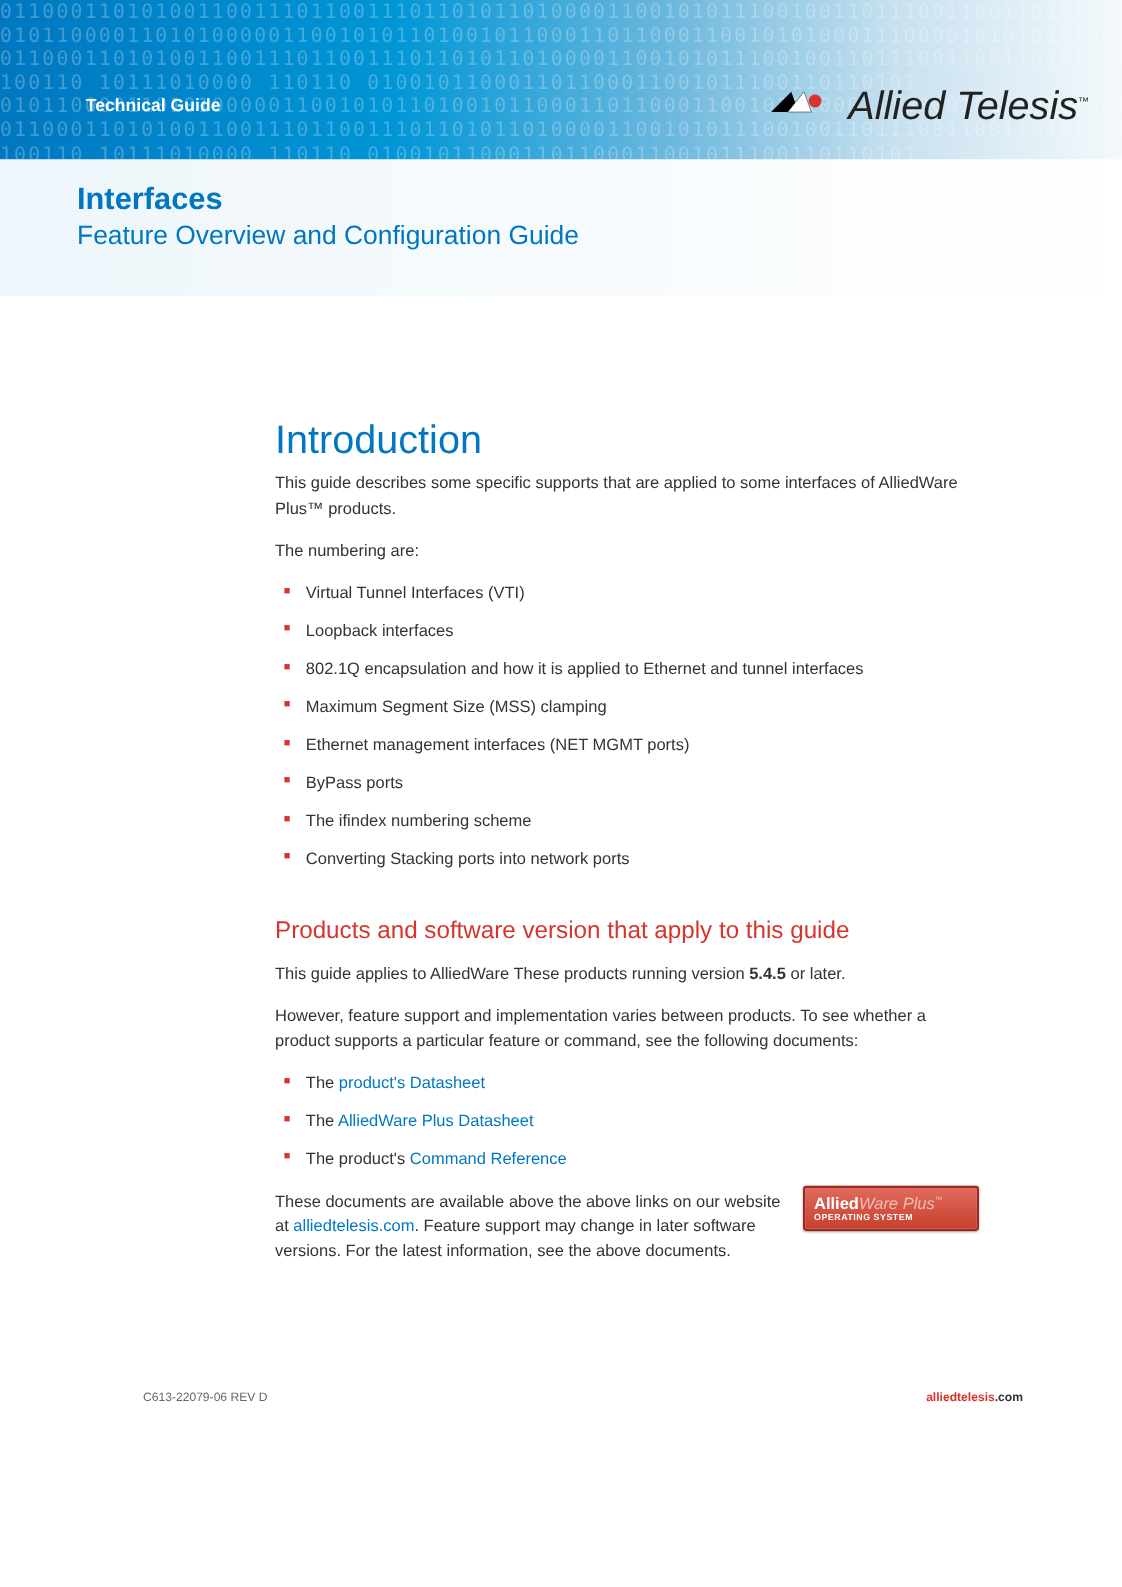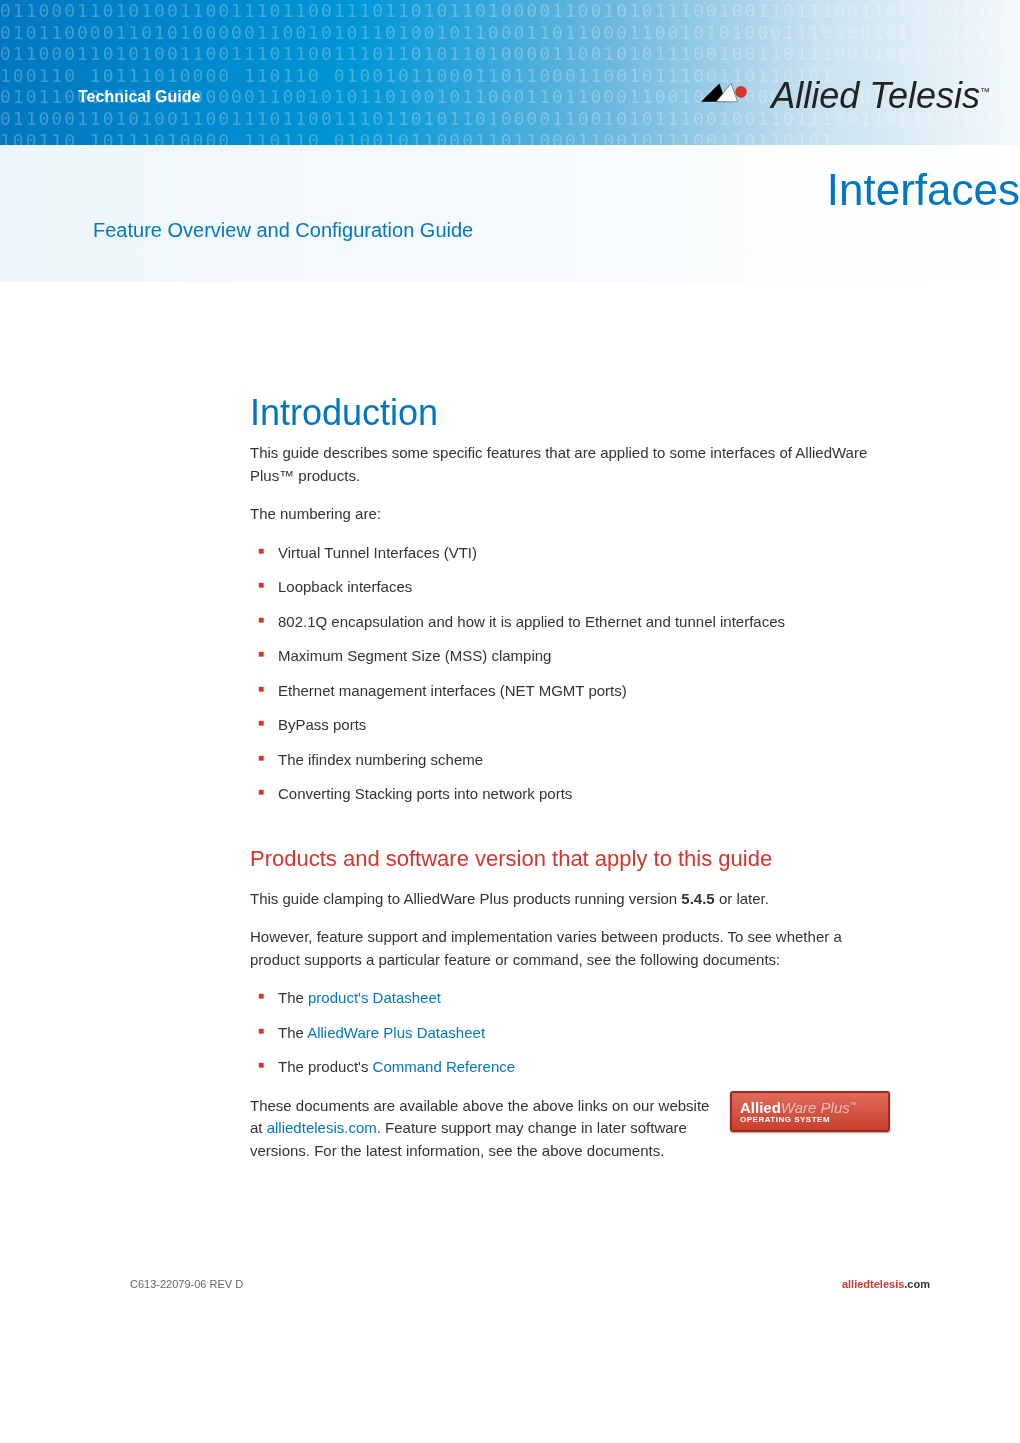--- a/index.html
+++ b/index.html
@@ -69,29 +69,27 @@
     width: 50px;
     height: 28px;
   }
   .title-block {
     position: relative;
     background: linear-gradient(to right, #eef6fb 0%, #ffffff 100%);
     padding: 20px 0 40px 70px;
   }
   .title-main {
     color: #0077c0;
-    font-size: 44px;
-    font-weight: normal;
-    text-align: right;
+    font-size: 28px;
+    font-weight: bold;
   }
   .subtitle {
     color: #0077c0;
-    font-size: 20px;
+    font-size: 24px;
     margin-top: 4px;
-    margin-left: 23px;
   }
   .content {
     padding: 110px 130px 60px 250px;
   }
   .h-intro {
     color: #0077c0;
     font-size: 36px;
     font-weight: normal;
     margin-bottom: 8px;
   }
@@ -218,38 +216,38 @@
   </div>
 </div>
 
 <div class="title-block">
   <div class="title-main">Interfaces</div>
   <div class="subtitle">Feature Overview and Configuration Guide</div>
 </div>
 
 <div class="content">
   <h1 class="h-intro">Introduction</h1>
-  <p class="body">This guide describes some specific features that are applied to some interfaces of AlliedWare Plus™ products.</p>
+  <p class="body">This guide describes some specific supports that are applied to some interfaces of AlliedWare Plus™ products.</p>
   <p class="body">The numbering are:</p>
 
   <ul class="red-list">
     <li>Virtual Tunnel Interfaces (VTI)</li>
     <li>Loopback interfaces</li>
     <li>802.1Q encapsulation and how it is applied to Ethernet and tunnel interfaces</li>
     <li>Maximum Segment Size (MSS) clamping</li>
     <li>Ethernet management interfaces (NET MGMT ports)</li>
     <li>ByPass ports</li>
     <li>The ifindex numbering scheme</li>
     <li>Converting Stacking ports into network ports</li>
   </ul>
 
   <h2 class="h-sub">Products and software version that apply to this guide</h2>
 
   <p class="body">
-    <span>This guide clamping to AlliedWare Plus products running version </span><span class="bold">5.4.5</span><span> or later.</span>
+    <span>This guide applies to AlliedWare These products running version </span><span class="bold">5.4.5</span><span> or later.</span>
   </p>
 
   <p class="body">However, feature support and implementation varies between products. To see whether a product supports a particular feature or command, see the following documents:</p>
 
   <ul class="red-list">
     <li>
       <span>The </span><a class="link">product's Datasheet</a>
     </li>
     <li>
       <span>The </span><a class="link">AlliedWare Plus Datasheet</a>

